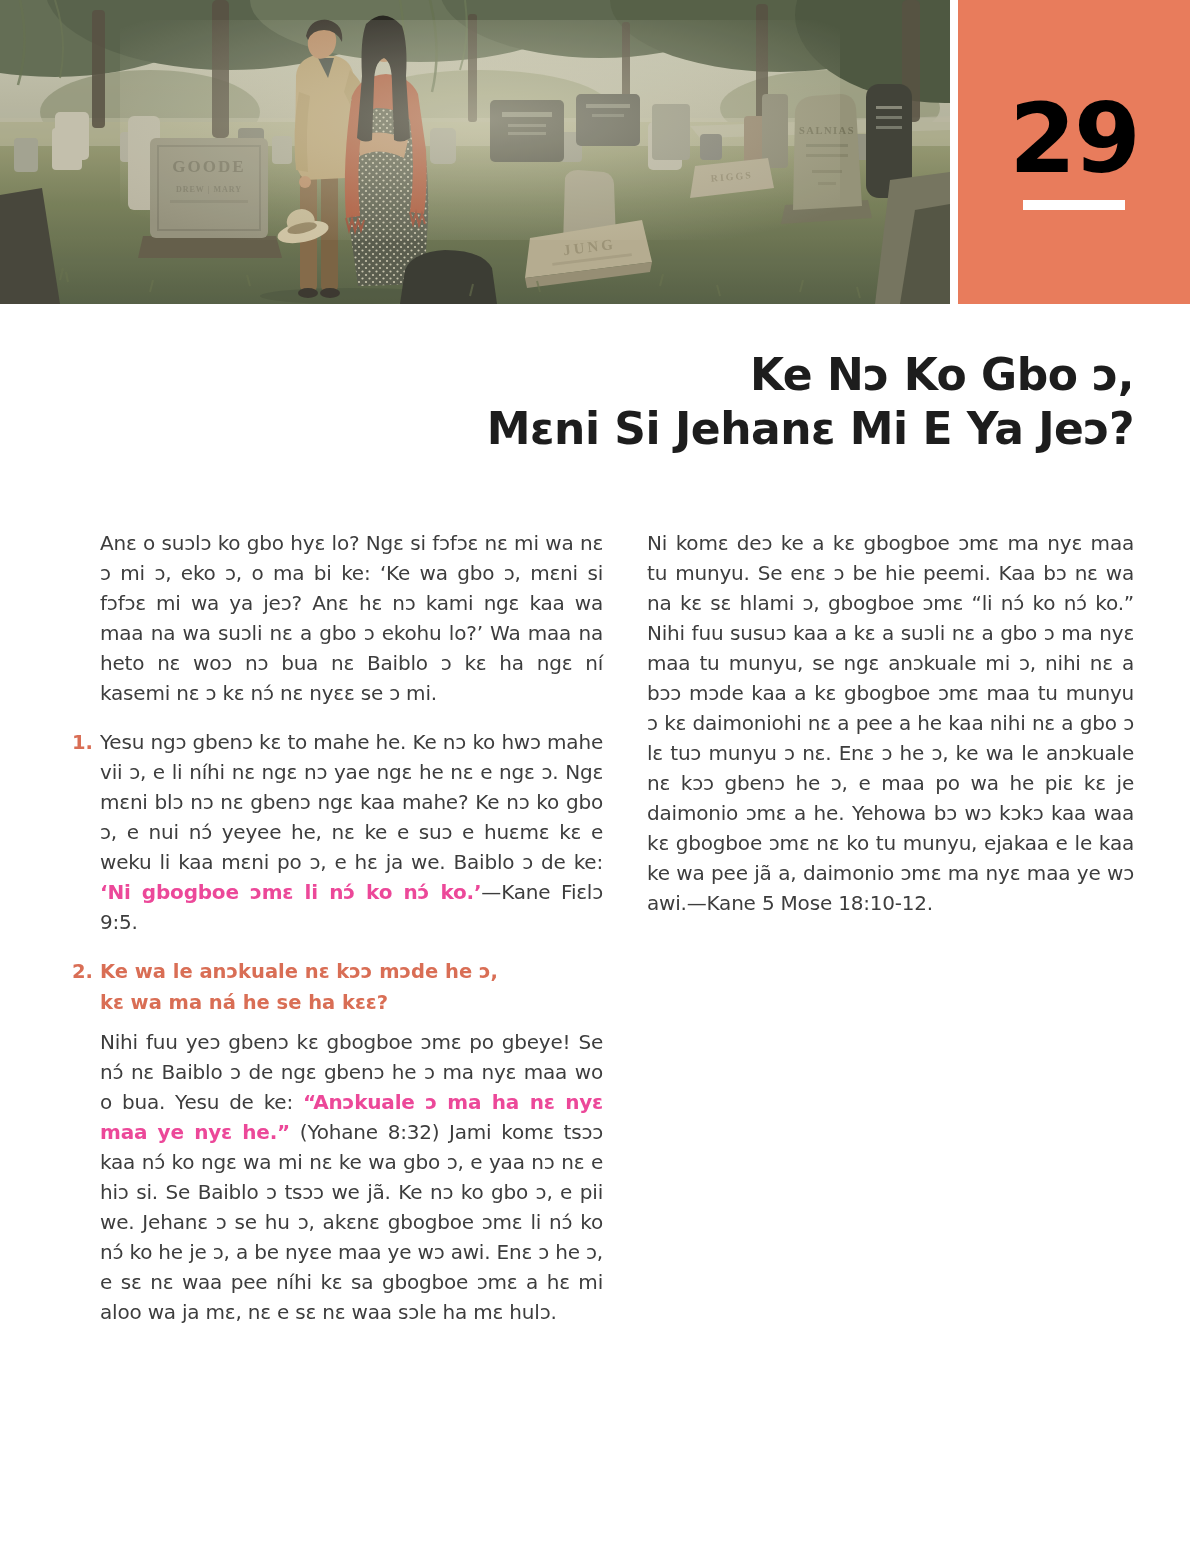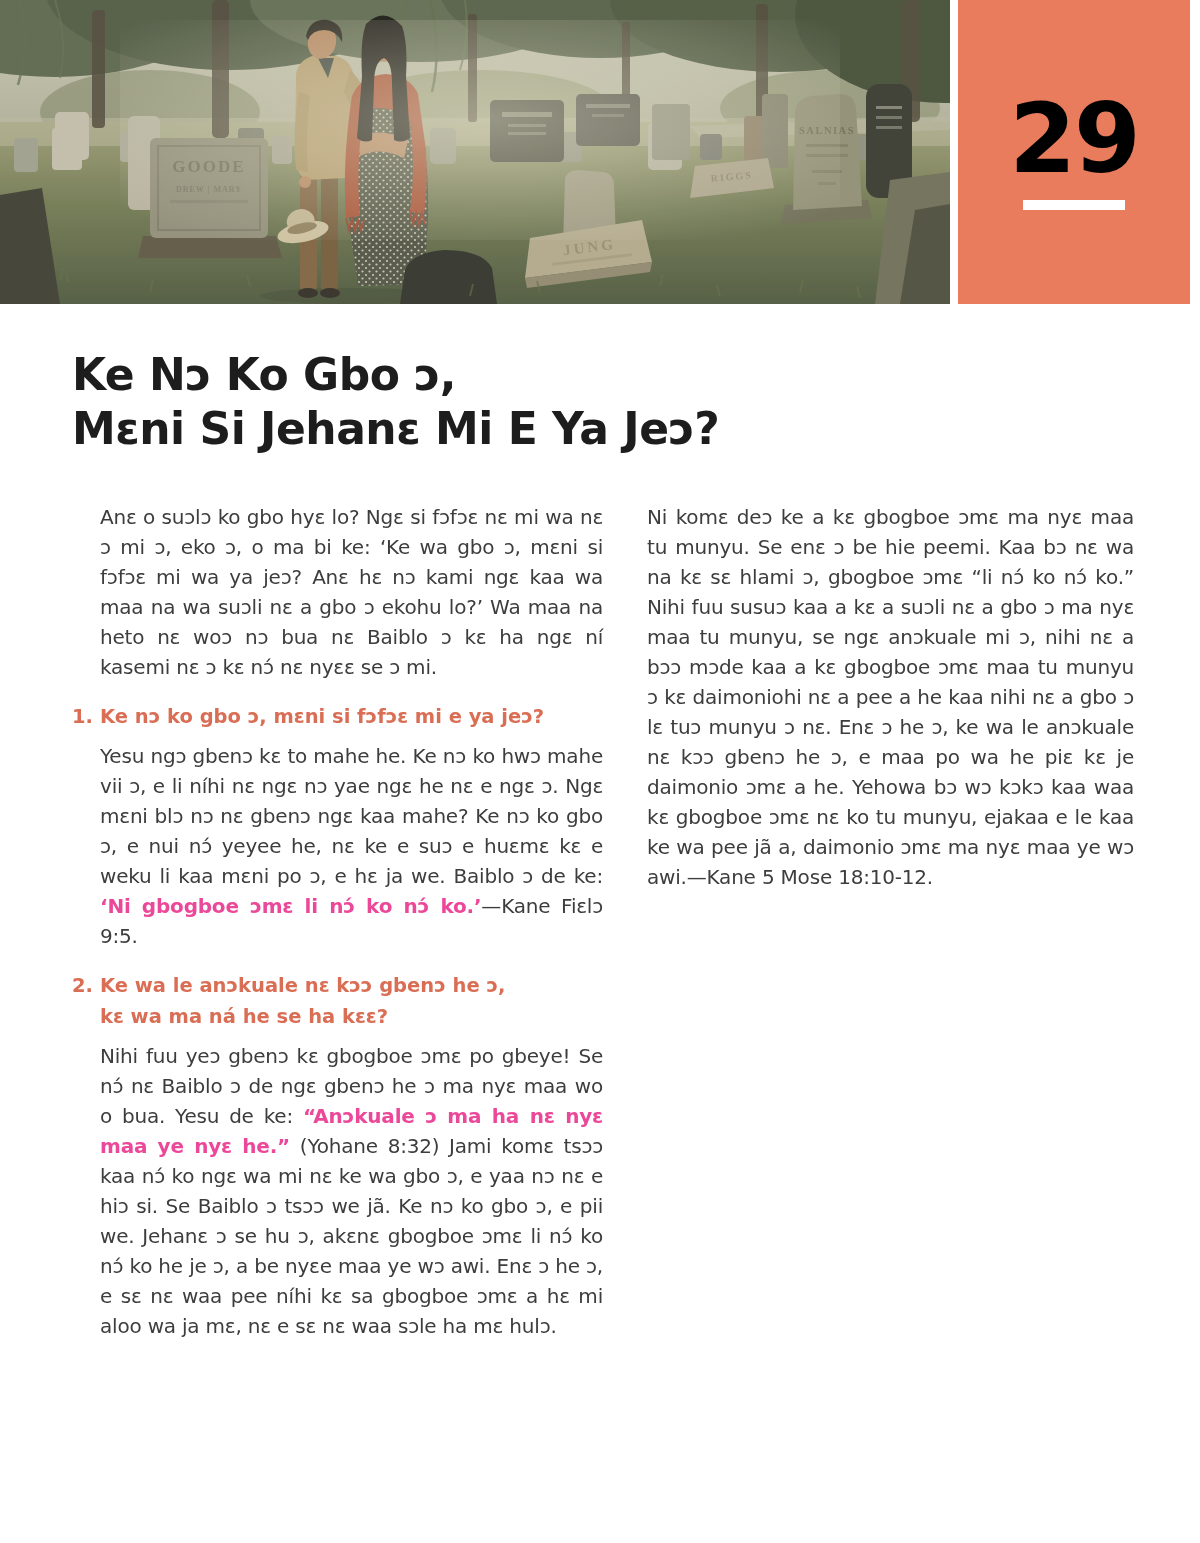--- a/index.html
+++ b/index.html
@@ -35,25 +35,25 @@
   }
   .lesson-underline {
     width:102px; height:10px; background:#ffffff; margin-top:14px;
   }
   
   .content {
     position:absolute; left:72px; top:348px; width:1062px;
   }
   h1.article-title {
     margin:0; font-size:44px; line-height:54px;
-    font-weight:700; color:#1d1d1d; letter-spacing:-0.5px;
+    font-weight:700; color:#1d1d1d; letter-spacing:-0.5px;text-align:right;
   }
   .columns {
     display:flex; gap:44px;
-    margin-top:46px; padding-left:28px;
+    margin-top:72px; padding-left:28px;
   }
   .col-left  { width:503px; }
   .col-right { width:487px; }
   .col p {
     margin:0 0 19px 0;
     font-size:20px; line-height:30px;
     text-align:justify; color:#3d3d3d;
     letter-spacing:-0.2px;
   }
   h2.section-heading {
@@ -260,24 +260,24 @@
   </div>
 
   <div class="content">
     <h1 class="article-title"><span>Ke Nɔ Ko Gbo ɔ,</span><br><span>Mɛni Si Jehanɛ Mi E Ya Jeɔ?</span></h1>
 
     <div class="columns">
 
       <div class="col col-left">
         <p>Anɛ o suɔlɔ ko gbo hyɛ lo? Ngɛ si fɔfɔɛ nɛ mi wa nɛ ɔ mi ɔ, eko ɔ, o ma bi ke: ‘Ke wa gbo ɔ, mɛni si fɔfɔɛ mi wa ya jeɔ? Anɛ hɛ nɔ kami ngɛ kaa wa maa na wa suɔli nɛ a gbo ɔ ekohu lo?’ Wa maa na heto nɛ woɔ nɔ bua nɛ Baiblo ɔ kɛ ha ngɛ ní kasemi nɛ ɔ kɛ nɔ́ nɛ nyɛɛ se ɔ mi.</p>
 
-        <h2 class="section-heading"><span class="section-number">1.</span><span>Ke nɔ ko gbo ɔ, mɛni si fɔfɔɛ mi e ya jeɔ?</span></h2>
+        <h2 class="section-heading"><span class="section-number">1.</span></h2>
         <p><span>Yesu ngɔ gbenɔ kɛ to mahe he. Ke nɔ ko hwɔ mahe vii ɔ, e li níhi nɛ ngɛ nɔ yae ngɛ he nɛ e ngɛ ɔ. Ngɛ mɛni blɔ nɔ nɛ gbenɔ ngɛ kaa mahe? Ke nɔ ko gbo ɔ, e nui nɔ́ yeyee he, nɛ ke e suɔ e huɛmɛ kɛ e weku li kaa mɛni po ɔ, e hɛ ja we. Baiblo ɔ de ke: </span><span class="bold-quote">‘Ni gbogboe ɔmɛ li nɔ́ ko nɔ́ ko.’</span><span>—Kane Fiɛlɔ 9:5.</span></p>
 
-        <h2 class="section-heading"><span class="section-number">2.</span><span>Ke wa le anɔkuale nɛ kɔɔ gbenɔ he ɔ,</span><br><span>kɛ wa ma ná he se ha kɛɛ?</span></h2>
+        <h2 class="section-heading"><span class="section-number">2.</span><span>Ke wa le anɔkuale nɛ kɔɔ mɔde he ɔ,</span><br><span>kɛ wa ma ná he se ha kɛɛ?</span></h2>
         <p><span>Nihi fuu yeɔ gbenɔ kɛ gbogboe ɔmɛ po gbeye! Se nɔ́ nɛ Baiblo ɔ de ngɛ gbenɔ he ɔ ma nyɛ maa wo o bua. Yesu de ke: </span><span class="bold-quote">“Anɔkuale ɔ ma ha nɛ nyɛ maa ye nyɛ he.”</span><span> (Yohane 8:32) Jami komɛ tsɔɔ kaa nɔ́ ko ngɛ wa mi nɛ ke wa gbo ɔ, e yaa nɔ nɛ e hiɔ si. Se Baiblo ɔ tsɔɔ we jã. Ke nɔ ko gbo ɔ, e pii we. Jehanɛ ɔ se hu ɔ, akɛnɛ gbogboe ɔmɛ li nɔ́ ko nɔ́ ko he je ɔ, a be nyɛe maa ye wɔ awi. Enɛ ɔ he ɔ, e sɛ nɛ waa pee níhi kɛ sa gbogboe ɔmɛ a hɛ mi aloo wa ja mɛ, nɛ e sɛ nɛ waa sɔle ha mɛ hulɔ.</span></p>
       </div>
 
       <div class="col col-right">
         <p>Ni komɛ deɔ ke a kɛ gbogboe ɔmɛ ma nyɛ maa tu munyu. Se enɛ ɔ be hie peemi. Kaa bɔ nɛ wa na kɛ sɛ hlami ɔ, gbogboe ɔmɛ “li nɔ́ ko nɔ́ ko.” Nihi fuu susuɔ kaa a kɛ a suɔli nɛ a gbo ɔ ma nyɛ maa tu munyu, se ngɛ anɔkuale mi ɔ, nihi nɛ a bɔɔ mɔde kaa a kɛ gbogboe ɔmɛ maa tu munyu ɔ kɛ daimoniohi nɛ a pee a he kaa nihi nɛ a gbo ɔ lɛ tuɔ munyu ɔ nɛ. Enɛ ɔ he ɔ, ke wa le anɔkuale nɛ kɔɔ gbenɔ he ɔ, e maa po wa he piɛ kɛ je daimonio ɔmɛ a he. Yehowa bɔ wɔ kɔkɔ kaa waa kɛ gbogboe ɔmɛ nɛ ko tu munyu, ejakaa e le kaa ke wa pee jã a, daimonio ɔmɛ ma nyɛ maa ye wɔ awi.—Kane 5 Mose 18:10-12.</p>
       </div>
 
     </div>
   </div>
 

